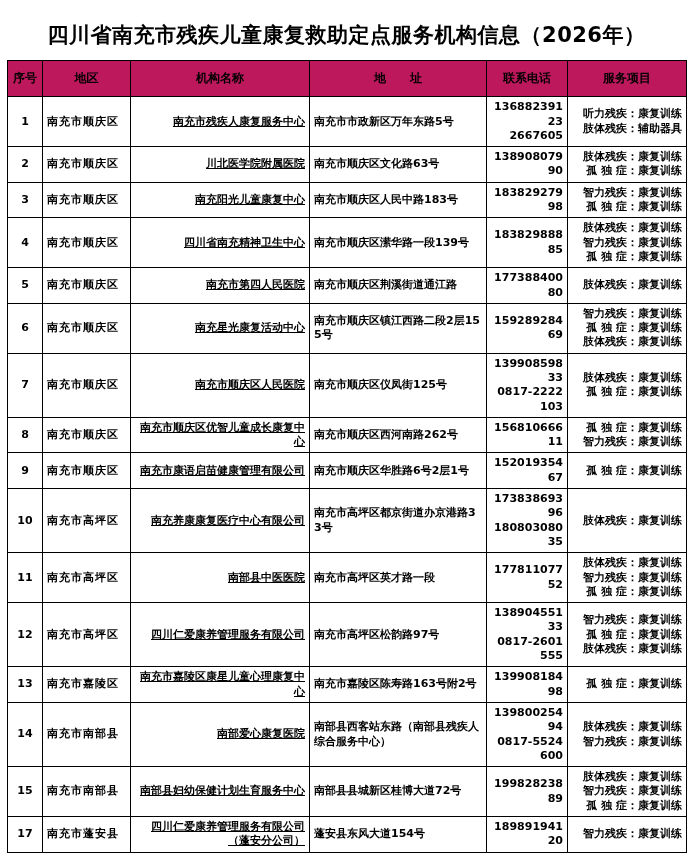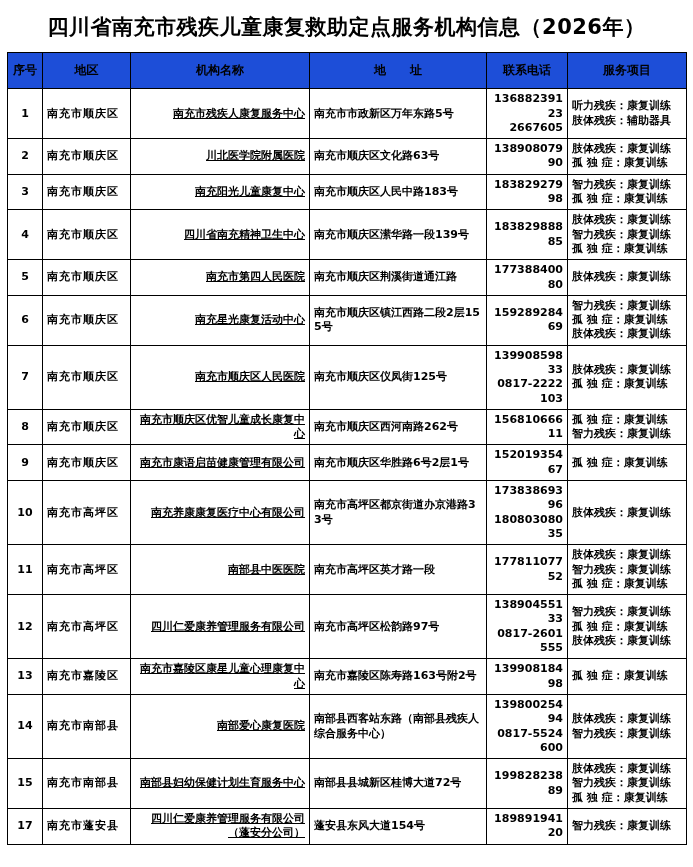--- a/index.html
+++ b/index.html
@@ -14,21 +14,21 @@
   }
   .page {
     width: 693px;
     box-sizing: border-box;
     padding: 6px 7px;
   }
   .doc-title {
     font-size: 21px;
     font-weight: bold;
     text-align: center;
-    margin: 8px 0 12px 0;
+    margin: 16px 0 12px 0;
     letter-spacing: 0.5px;
     line-height: 1.25;
   }
   table.info-table {
     border-collapse: collapse;
     width: 679px;
     margin: 0 auto;
     table-layout: fixed;
   }
   table.info-table th,
@@ -36,33 +36,33 @@
     border: 1.6px solid #000;
     font-weight: bold;
     vertical-align: middle;
     box-sizing: border-box;
     word-break: break-all;
   }
   table.info-table th {
     font-size: 12px;
     text-align: center;
     padding: 9px 2px;
-    background: #1d4ed8;
+    background: #be185d;
   }
   table.info-table td {
     font-size: 11px;
     line-height: 1.3;
     padding: 3px 4px;
   }
   td.cell-no     { text-align: center; width: 35px; }
   td.cell-region { width: 88px; letter-spacing: 1px; }
   td.cell-name   { text-align: right;  width: 179px; text-decoration: underline; }
   td.cell-addr   { text-align: left;  width: 177px; margin-left: 19px; }
   td.cell-phone  { text-align: right; width: 81px; }
-  td.cell-serv   { text-align: left;  width: 119px; }
+  td.cell-serv   { text-align: right;  width: 119px; }
   .line { display: block; }
   col.c-no     { width: 35px; }
   col.c-region { width: 88px; }
   col.c-name   { width: 179px; }
   col.c-addr   { width: 177px; }
   col.c-phone  { width: 81px; }
   col.c-serv   { width: 119px; }
 </style>
 </head>
 <body>

